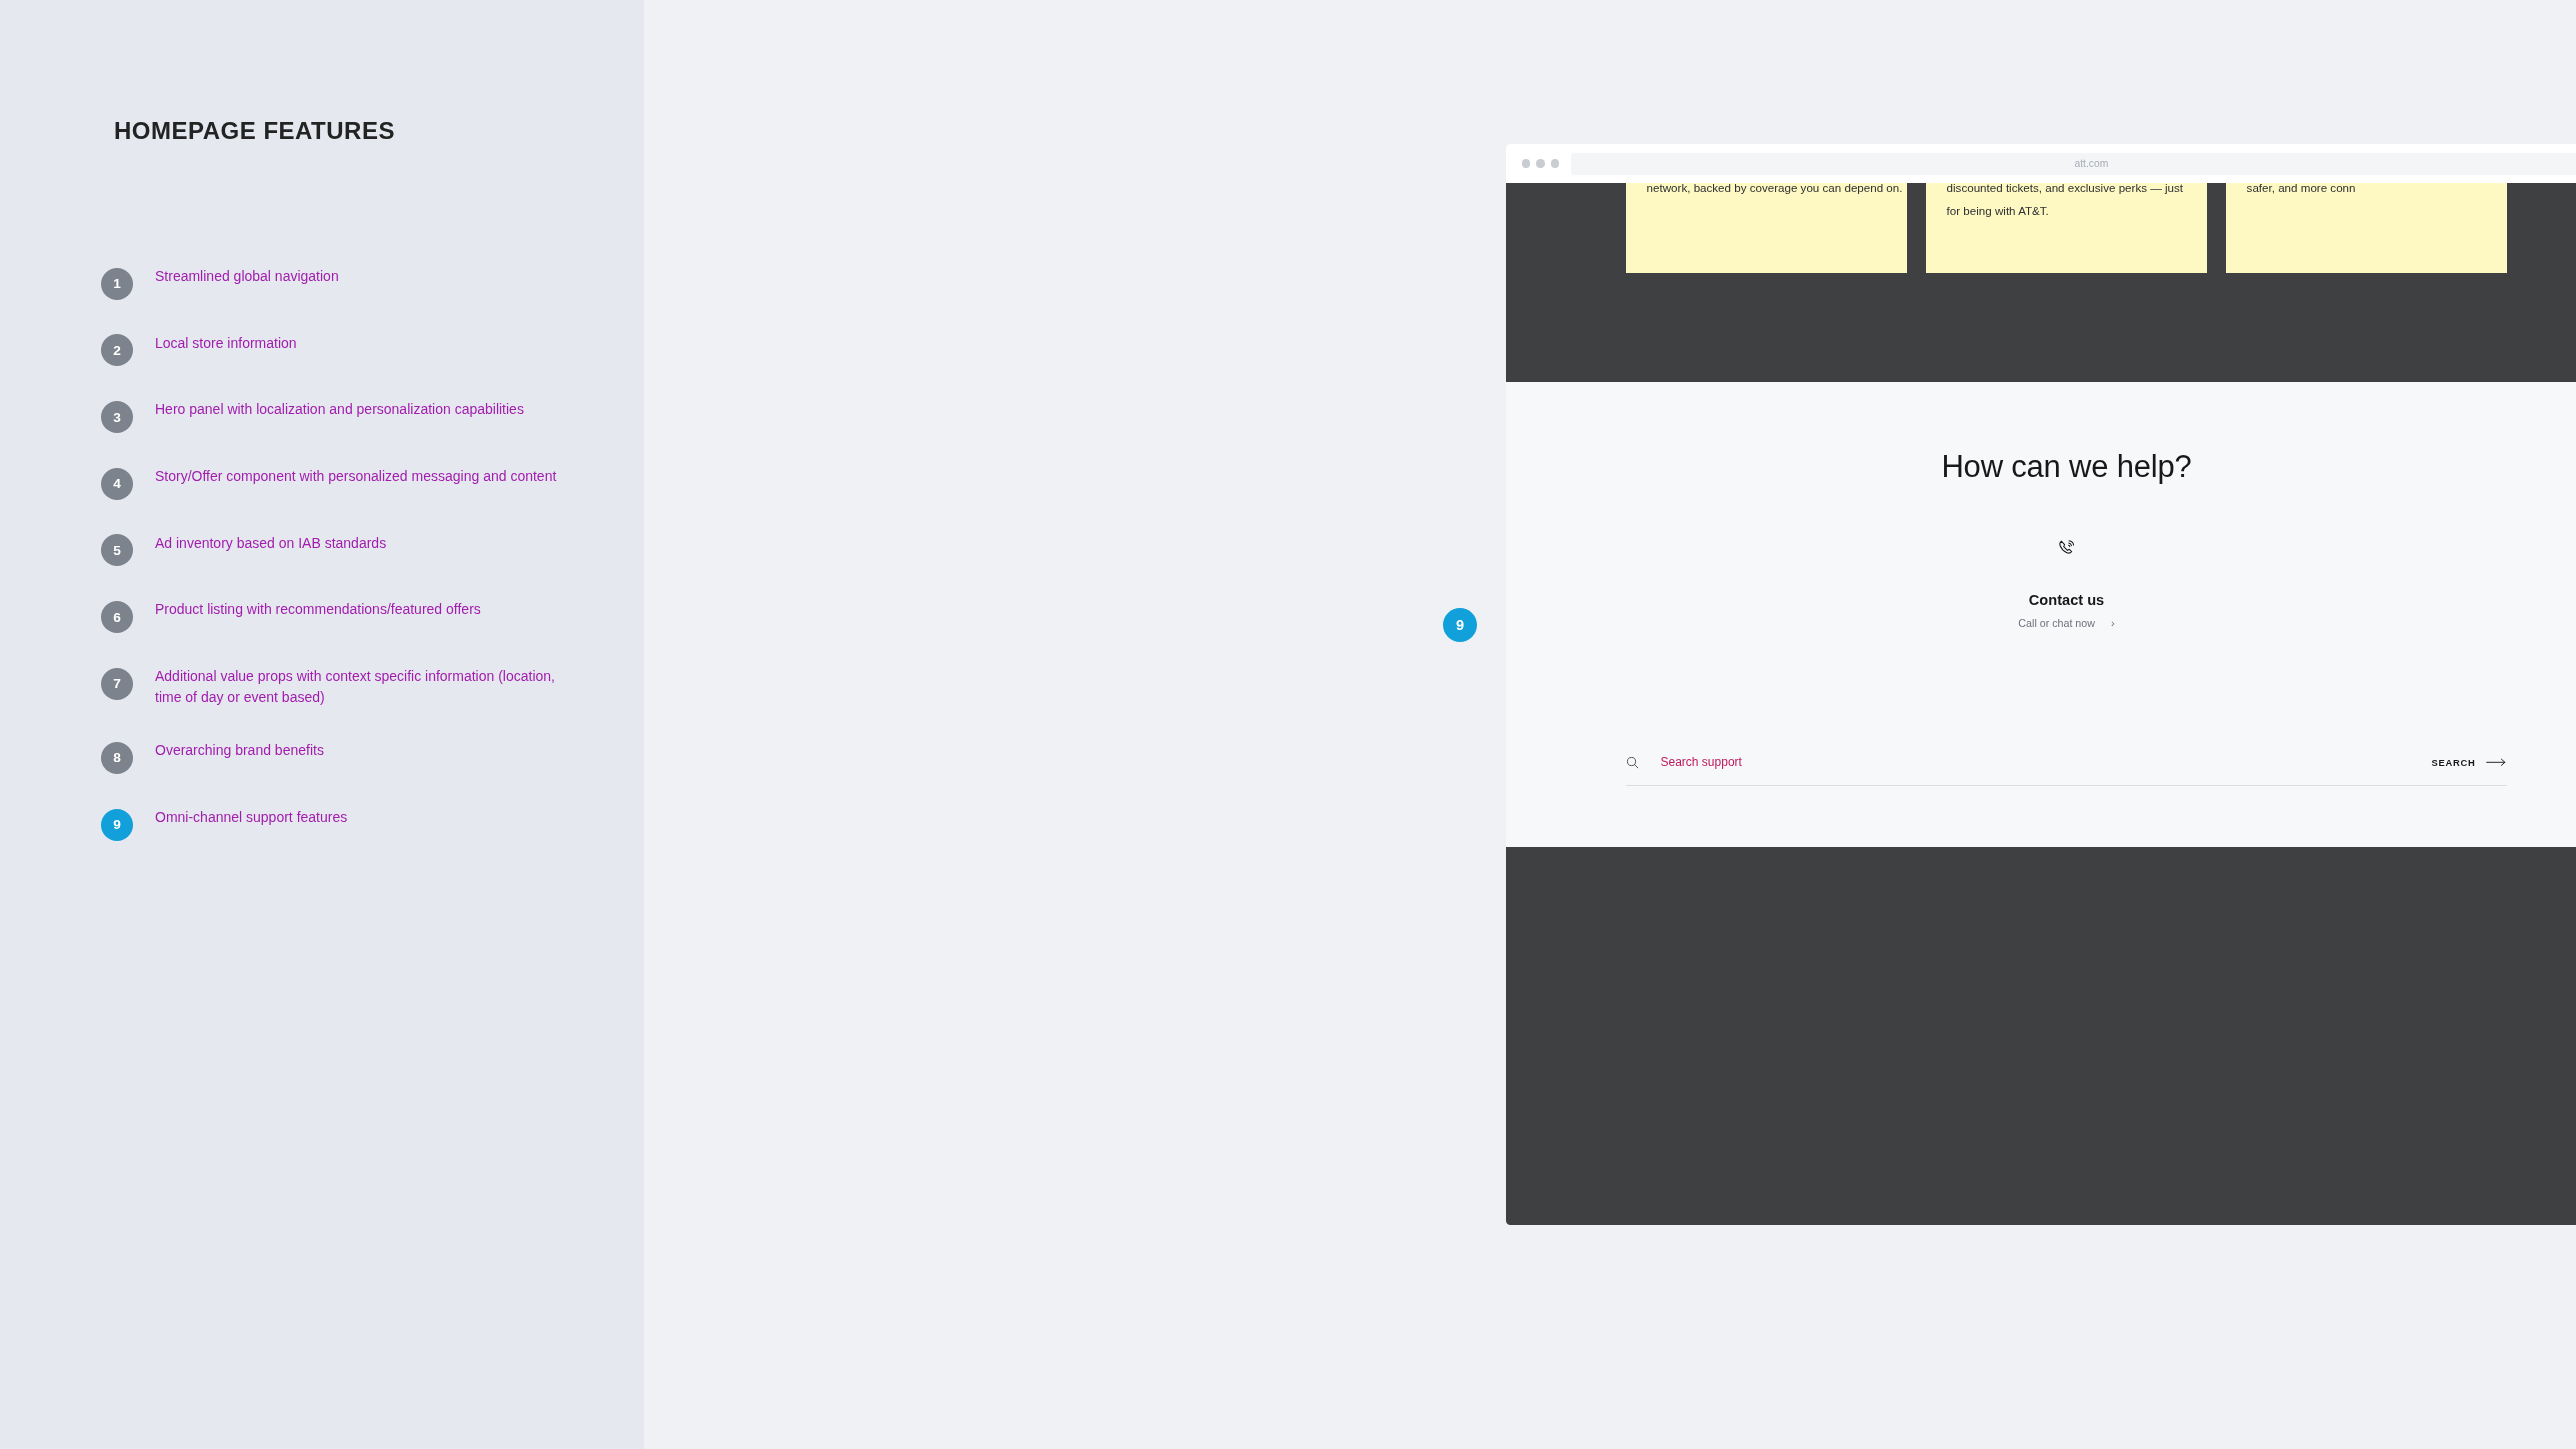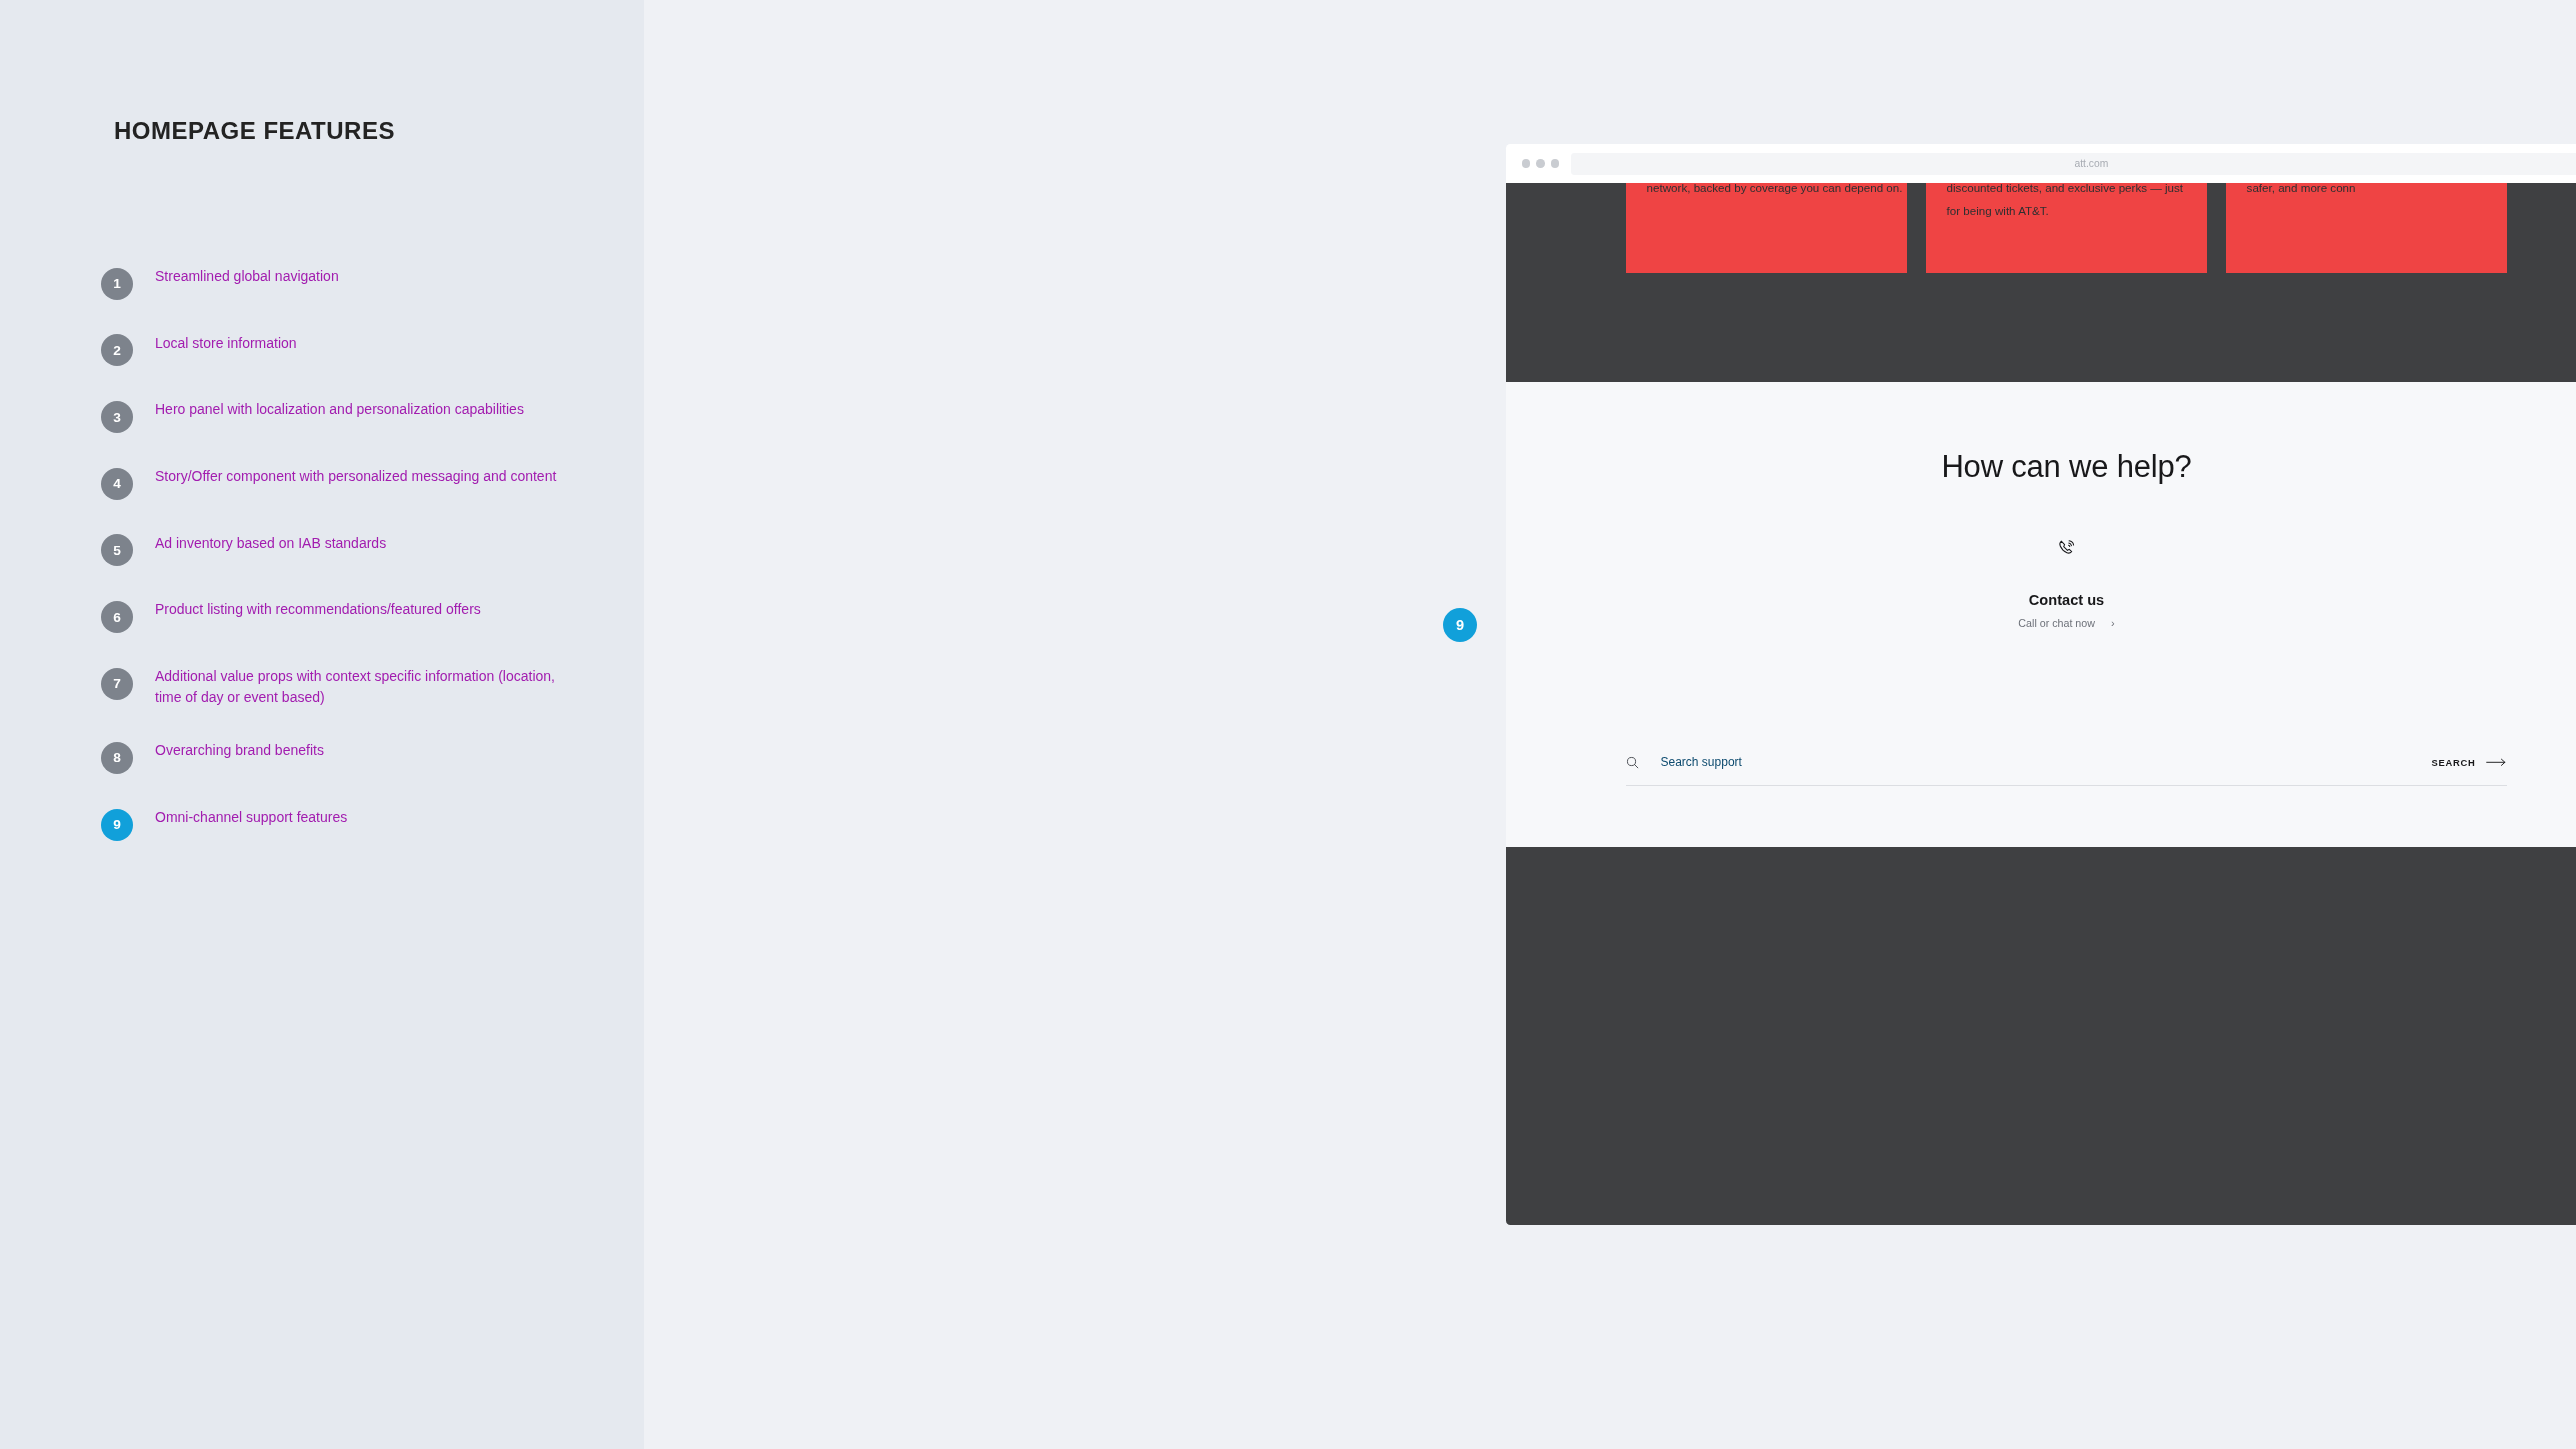--- a/index.html
+++ b/index.html
@@ -93,21 +93,21 @@
   .dark-strip {
     position: absolute; left: 0; top: 0;
     width: 1121px; height: 199px;
     background: #3f4042;
   }
   .dark-cards {
     position: absolute; left: 0; top: 0; width: 1121px; height: 86px;
     display: flex; gap: 19px; padding: 0 120px;
   }
   .dark-card {
-    flex: 1; background: #ef4444;
+    flex: 1; background: #fef9c3;
     padding: 0 20.6px;
     overflow: hidden; height: 90px;
   }
   .dark-card p {
     font-size: 11.6px; line-height: 2.0; color: #2e2f31;
     margin-top: -6.9px;
     white-space: nowrap;
   }
   .dark-card p.wrap { white-space: normal; }
 
@@ -146,21 +146,21 @@
   .chev { font-size: 11px; color: #6d7179; }
 
   .search-row {
     position: absolute; left: 120px; top: 373px;
     width: 881px;
     display: flex; align-items: center;
     border-bottom: 0.9px solid #dcdee2;
     padding-bottom: 15.5px;
   }
   .search-input-wrap { display: flex; align-items: center; flex: 1; gap: 21.5px; }
-  .search-placeholder { font-size: 12px; color: #0c4a6e; }
+  .search-placeholder { font-size: 12px; color: #be185d; }
   .search-action {
     display: flex; align-items: center; gap: 11px;
     font-size: 9.4px; font-weight: 700; letter-spacing: 0.7px; color: #18181a;
   }
 
   
   .bottom-dark {
     position: absolute; left: 0; top: 664px;
     width: 1121px; height: 378px;
     background: #3f4042;

